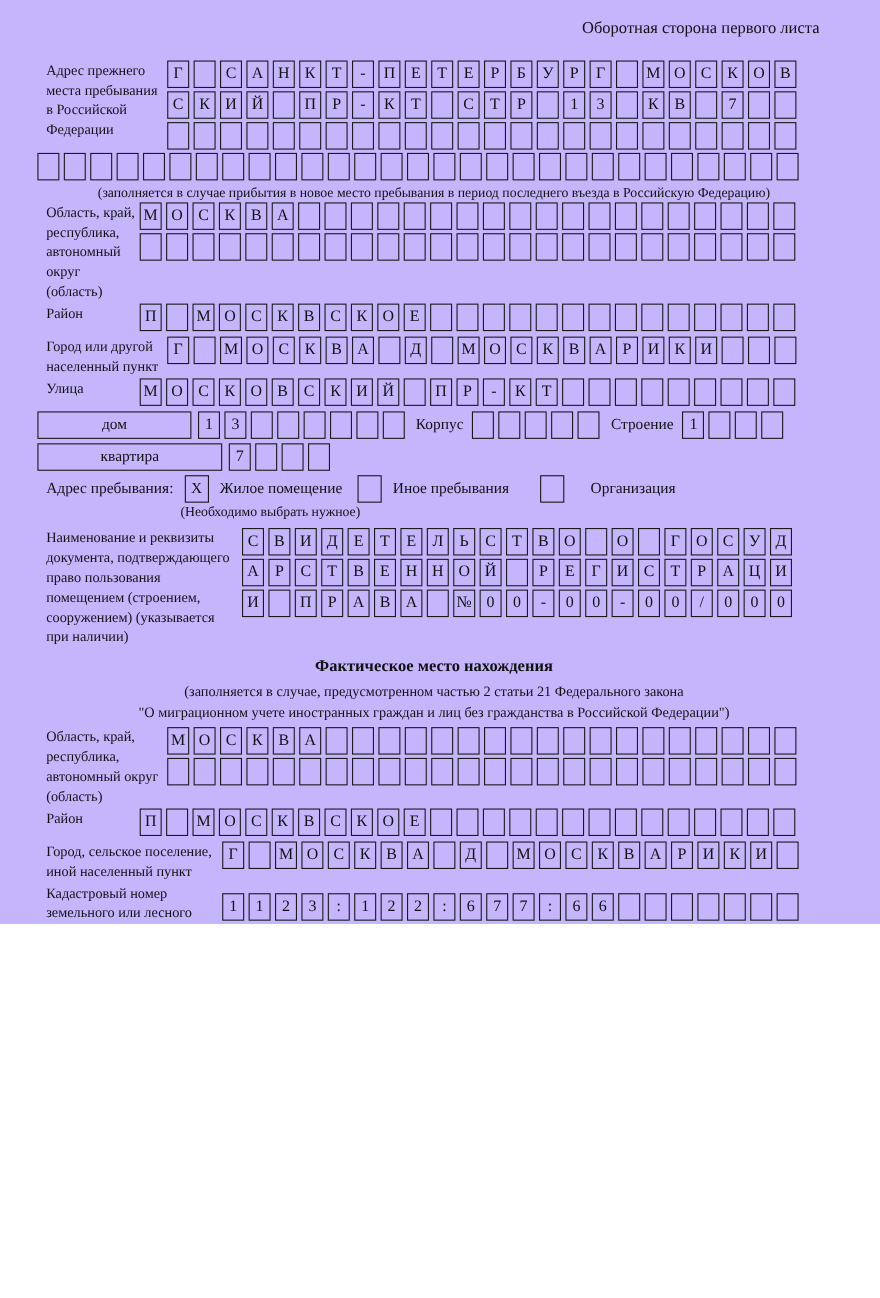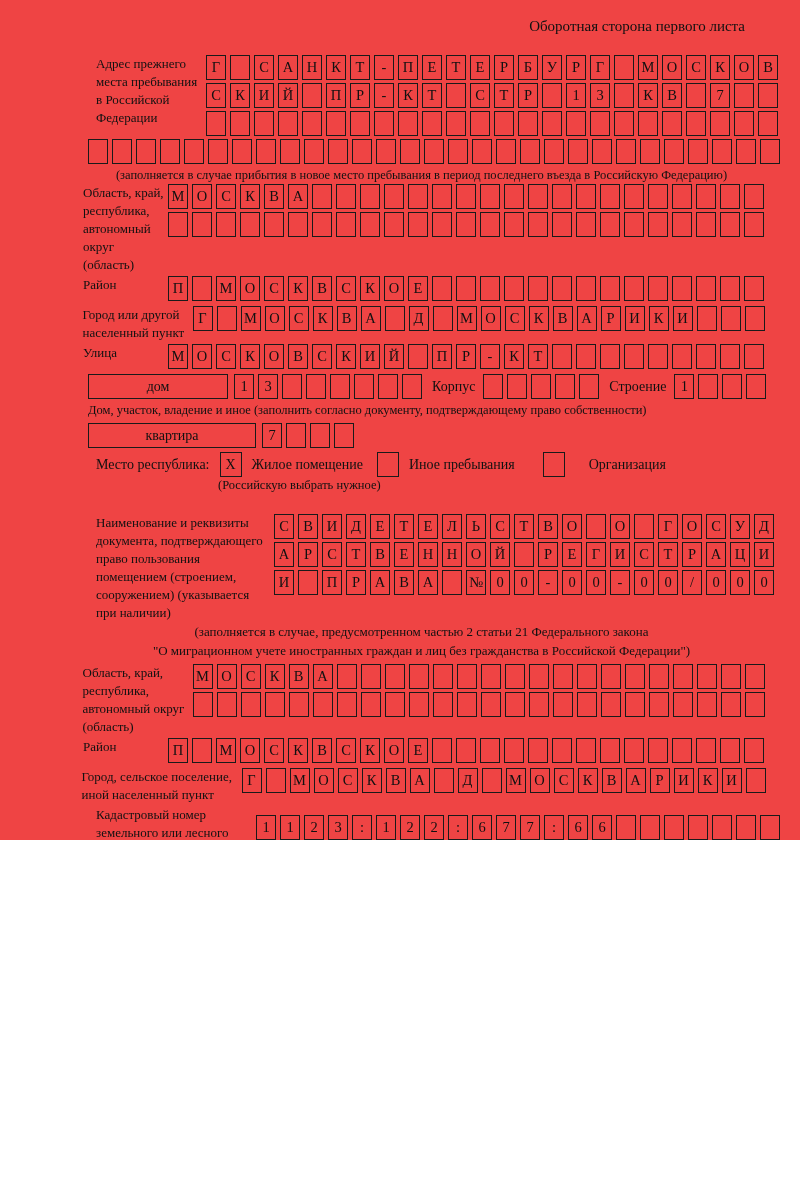--- a/index.html
+++ b/index.html
@@ -1,24 +1,24 @@
 <!DOCTYPE html>
 <html><head>
 <meta charset="utf-8">
 <style>
   * { box-sizing: border-box; margin: 0; padding: 0; }
   html, body { background: #ffffff; }
   .page {
     position: relative;
     width: 800px; height: 840px;
     margin: 0 auto;
-    background: #ef4444;
+    background: #c4b5fd;
     color: #111;
     font-family: "Liberation Serif", "DejaVu Serif", serif;
-    padding: 18px 45px 0 88px;
+    padding: 18px 45px 0 34px;
     overflow: hidden;
   }
   .hdr { text-align: right; font-size: 15px; padding-right: 10px; }
 
   .flex { display: flex; align-items: flex-start; }
   .flabel {
     font-size: 13px; line-height: 18px; white-space: pre-line;
     padding-left: 8px; flex: 0 0 auto;
   }
   .w118 { width: 118px; }
@@ -33,21 +33,21 @@
     display: inline-flex; align-items: center; justify-content: center;
     font-size: 14.5px; line-height: 1;
   }
   .rows { flex: 1 1 auto; }
 
   .note { font-size: 12.5px; line-height: 17px; }
   .center { text-align: center; }
   .sec-title { text-align: center; font-weight: bold; font-size: 15px; margin: 6px 0 4px 0; }
 
   .mt20 { margin-top: 20px; }
-  .mb2 { margin-bottom: 2px; justify-content: center; }
+  .mb2 { margin-bottom: 2px; }
 
   .widebox {
     height: 25px; border: 1.6px solid #1a1a1a;
     display: inline-flex; align-items: center; justify-content: center;
     font-size: 14px; flex: 0 0 auto;
   }
   .domrow, .kvrow { display: flex; align-items: center; margin-bottom: 3px; }
   .inl-label { font-size: 14px; margin: 0 8px 0 6px; flex: 0 0 auto; }
   .gap6 { margin-left: 6px; }
 
@@ -374,44 +374,43 @@
         <span class="cell"></span>
       </div>
     <span class="inl-label">Строение</span>
     <div class="boxrow" style="margin-bottom:0">
         <span class="cell">1</span>
         <span class="cell"></span>
         <span class="cell"></span>
         <span class="cell"></span>
       </div>
   </div>
-  <div class="note">Дом, участок, владение и иное (заполнить согласно документу, подтверждающему право собственности)</div>
 
   <div class="kvrow" style="margin-top:4px">
     <div class="widebox" style="width:168px">квартира</div>
     <div class="boxrow gap6" style="margin-bottom:0">
         <span class="cell">7</span>
         <span class="cell"></span>
         <span class="cell"></span>
         <span class="cell"></span>
       </div>
   </div>
 
   <div class="cbrow">
-    <span class="cblabel" style="padding-left:8px">Место республика:</span>
+    <span class="cblabel" style="padding-left:8px">Адрес пребывания:</span>
     <span class="cb">X</span>
     <span class="cbopt">Жилое помещение</span>
     <span class="cb"></span>
     <span class="cbopt">Иное пребывания</span>
     <span class="cb" style="margin-left:14px"></span>
     <span class="cbopt" style="margin-left:24px">Организация</span>
   </div>
-  <div class="note" style="margin-left:130px">(Российскую выбрать нужное)</div>
-
-  <div class="flex" style="margin-top:20px">
+  <div class="note" style="margin-left:130px">(Необходимо выбрать нужное)</div>
+
+  <div class="flex" style="margin-top:6px">
     <div class="flabel w186">Наименование и реквизиты
 документа, подтверждающего
 право пользования
 помещением (строением,
 сооружением) (указывается
 при наличии)</div>
     <div class="rows">
       <div class="boxrow">
           <span class="cell">С</span>
           <span class="cell">В</span>
@@ -477,20 +476,21 @@
           <span class="cell">0</span>
           <span class="cell">0</span>
           <span class="cell">/</span>
           <span class="cell">0</span>
           <span class="cell">0</span>
           <span class="cell">0</span>
         </div>
     </div>
   </div>
 
+  <div class="sec-title" style="margin-top:10px">Фактическое место нахождения</div>
   <div class="fact-note" style="white-space:pre-line">(заполняется в случае, предусмотренном частью 2 статьи 21 Федерального закона
 "О миграционном учете иностранных граждан и лиц без гражданства в Российской Федерации")</div>
 
   <div class="flex mb2">
     <div class="flabel w118">Область, край,
 республика,
 автономный округ
 (область)</div>
     <div class="rows">
       <div class="boxrow">

